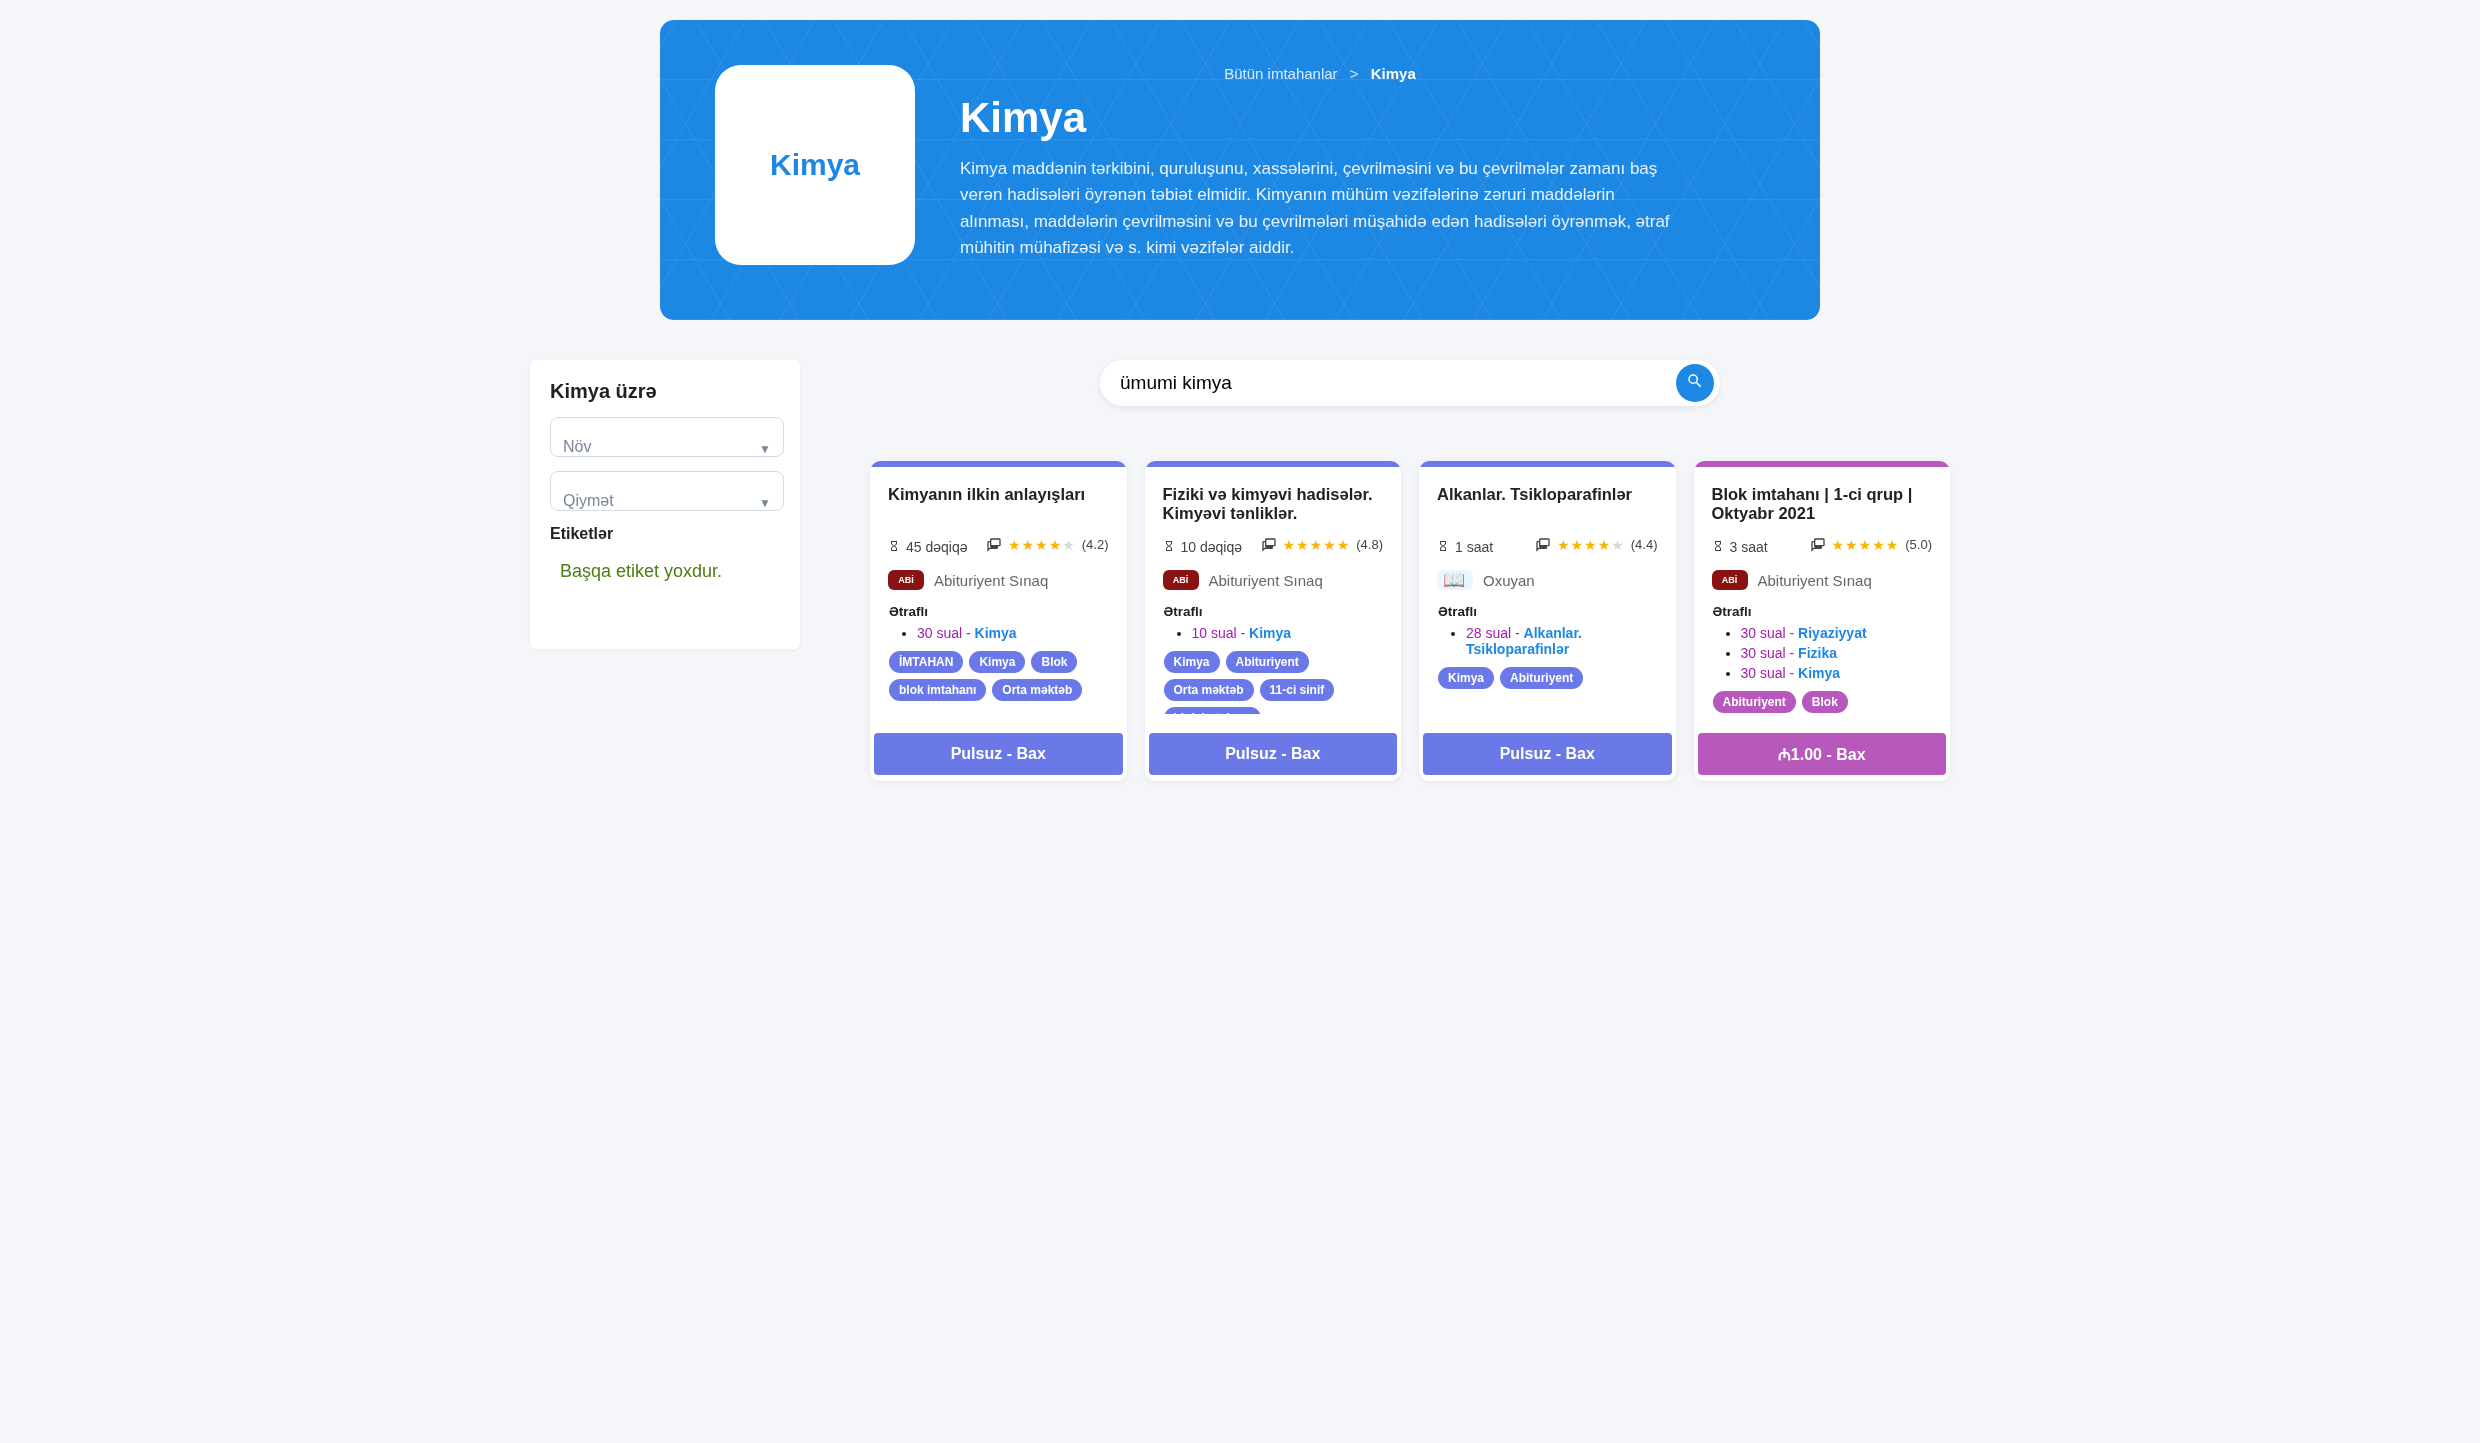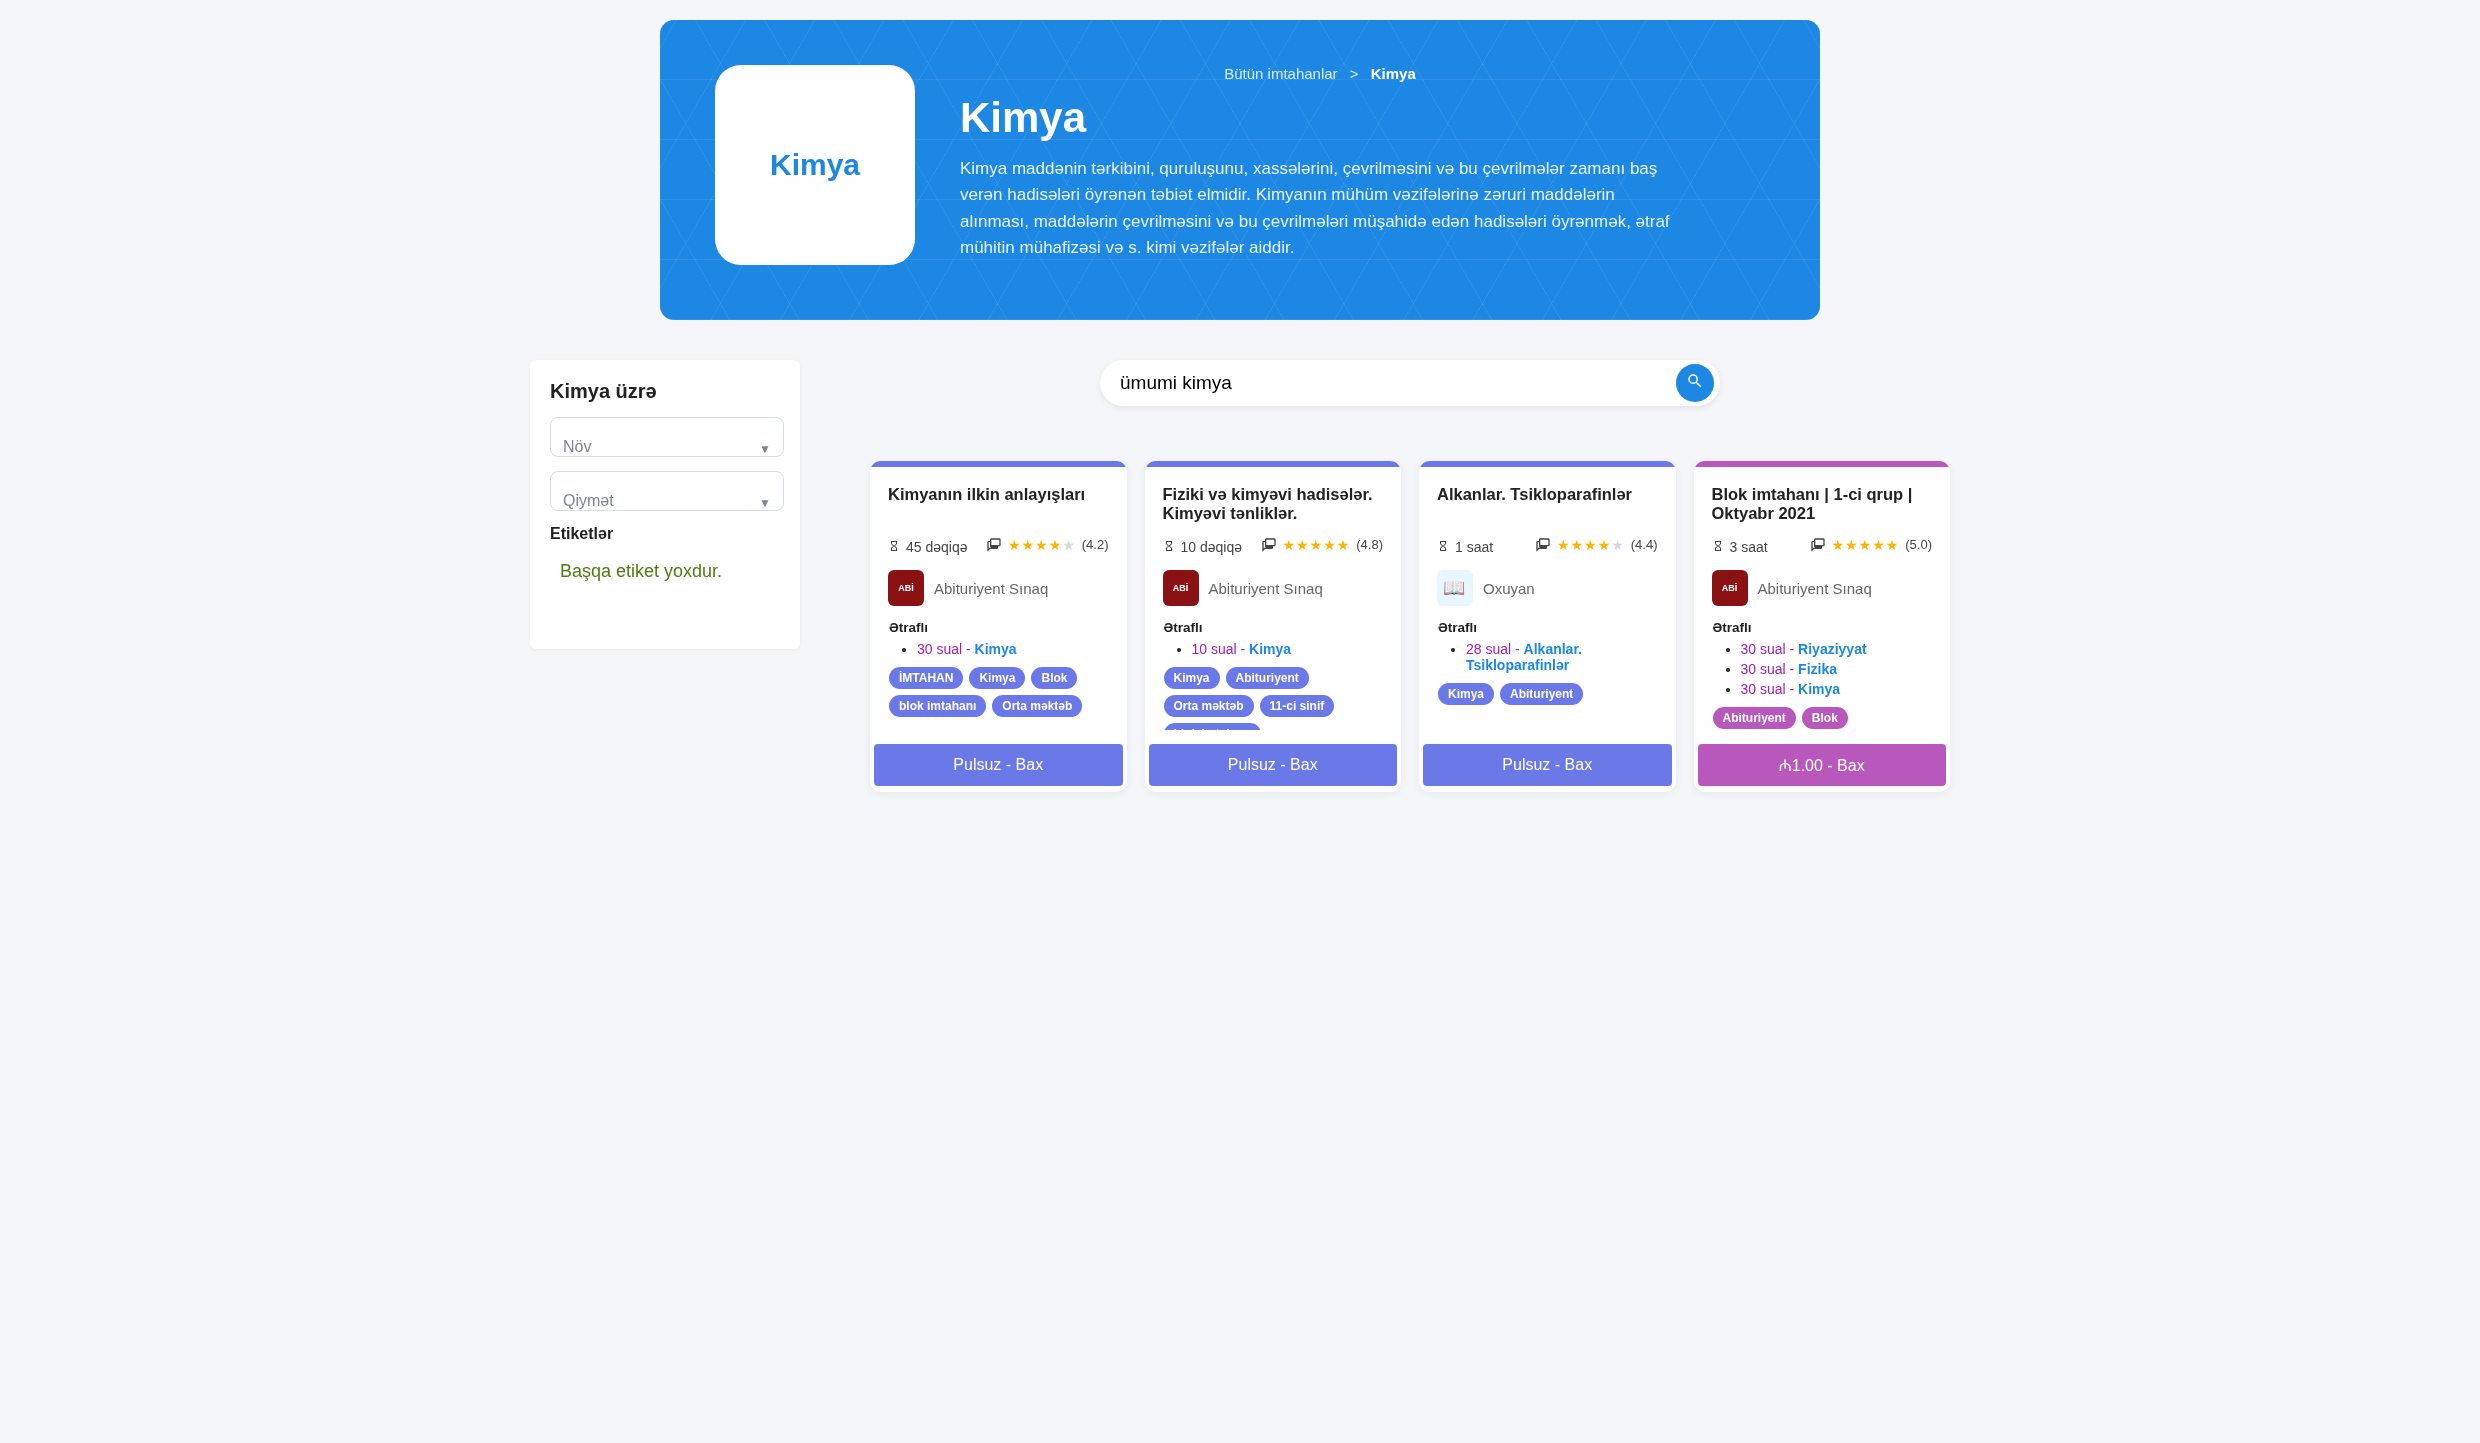--- a/index.html
+++ b/index.html
@@ -101,21 +101,21 @@
   .meta-row { display: flex; align-items: center; justify-content: space-between; font-size: 14px; color: #444; margin-bottom: 14px; }
   .meta-left, .meta-right { display: flex; align-items: flex-start; gap: 6px; }
   .hourglass-icon { width: 12px; display:inline-block; }
   .comments-icon { width: 16px; display:inline-block; }
   .stars { color: #fbb500; letter-spacing: 1px; }
   .stars .grey { color: #d5d9df; }
   .rating-num { color: #444; font-size: 13px; }
 
   .author-row { display: flex; align-items: center; gap: 10px; font-size: 15px; color: #666; margin-bottom: 14px; }
   .author-avatar {
-    width: 36px; height: 36px; border-radius: 6px; background:#8a1212;
+    width: 36px; height: 20px; border-radius: 6px; background:#8a1212;
     display:flex;align-items:center;justify-content:center;color:#fff;font-size:9px;font-weight:700;text-align:center;
   }
   .author-avatar.oxuyan { background:#e8f6ff; color:#45b0e6; font-size:18px; }
 
   .scroll-area {
     border-left:1px solid transparent;
     overflow-y: scroll; height: 110px; padding-right: 4px;
     margin-right:-8px;
   }
   .scroll-area::-webkit-scrollbar { width: 12px; }
@@ -131,21 +131,21 @@
   .tags { display:flex; flex-wrap:wrap; gap:6px; margin-top: 10px; }
   .tag {
     background:#6a78e8; color:#fff; font-size:12px; font-weight:600;
     padding:4px 10px; border-radius:12px;
   }
   .tag.purple { background:#b858bc; }
 
   .card-btn {
     margin: 14px 4px 6px 4px; height: 42px; border-radius:4px;
     display:flex; align-items:center; justify-content:center;
-    color:#fff; font-weight:400; font-size:16px; cursor:pointer;
+    color:#fff; font-weight:700; font-size:16px; cursor:pointer;
   }
   .btn-blue   { background:#6a78e8; }
   .btn-purple { background:#b858bc; }
 </style>
 </head>
 <body>
 
 <div class="page-wrap">
 
   <div class="hero">

